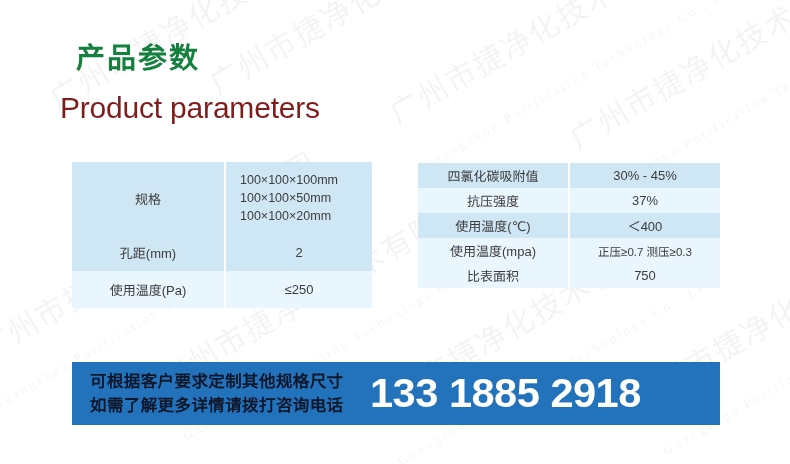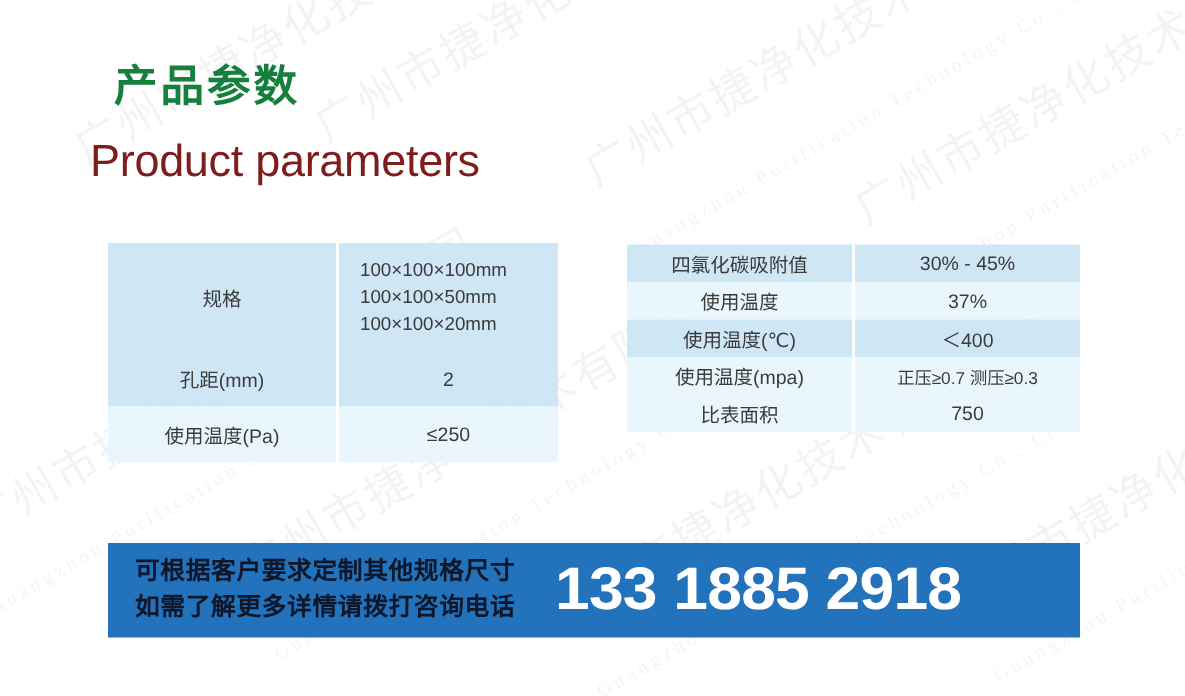--- a/index.html
+++ b/index.html
@@ -228,21 +228,21 @@
     <colgroup>
         <col class="c1">
         <col class="c2">
       </colgroup>
     <tbody>
         <tr class="row-a">
           <td class="label-cell">四氯化碳吸附值</td>
           <td class="value-cell">30% - 45%</td>
         </tr>
         <tr class="row-b">
-          <td class="label-cell">使用温度</td>
+          <td class="label-cell">抗压强度</td>
           <td class="value-cell">37%</td>
         </tr>
         <tr class="row-a">
           <td class="label-cell">使用温度(℃)</td>
           <td class="value-cell">＜400</td>
         </tr>
         <tr class="row-b">
           <td class="label-cell">使用温度(mpa)</td>
           <td class="value-cell compact">正压≥0.7 测压≥0.3</td>
         </tr>

